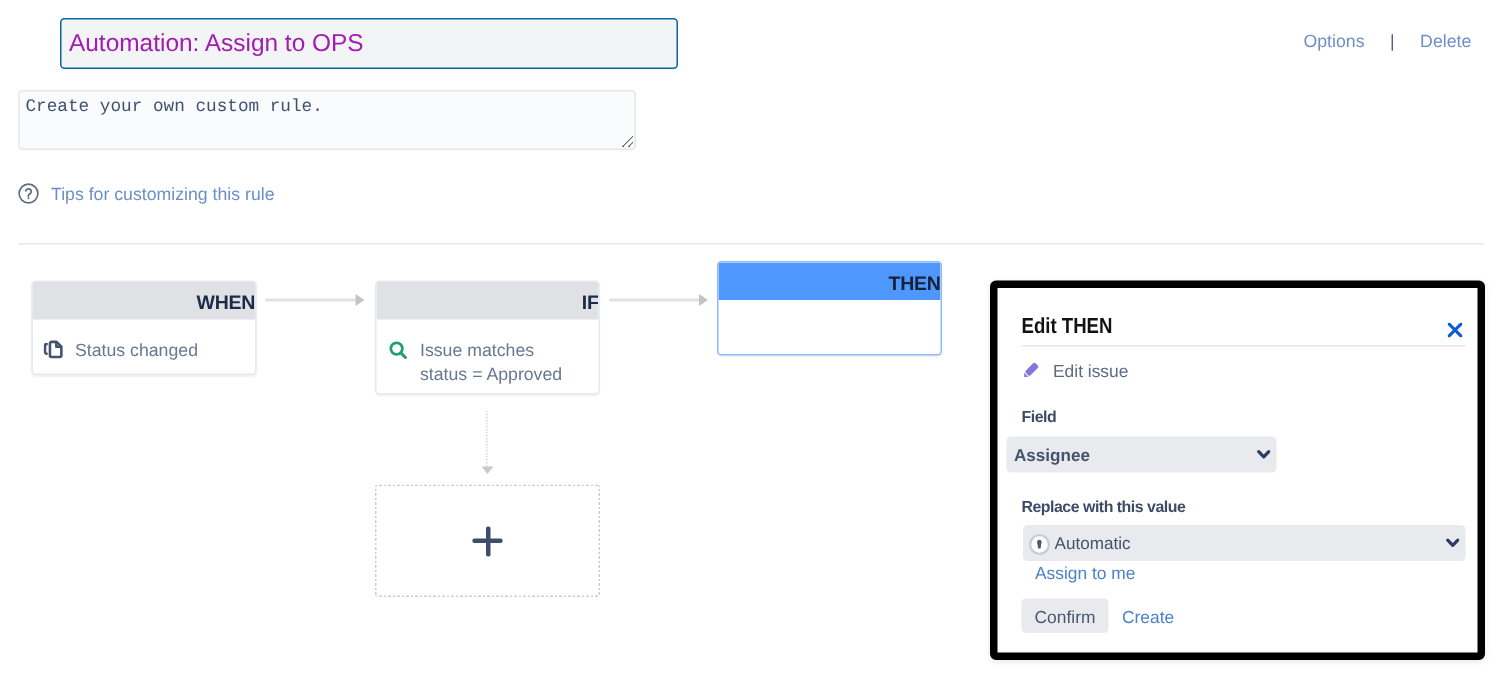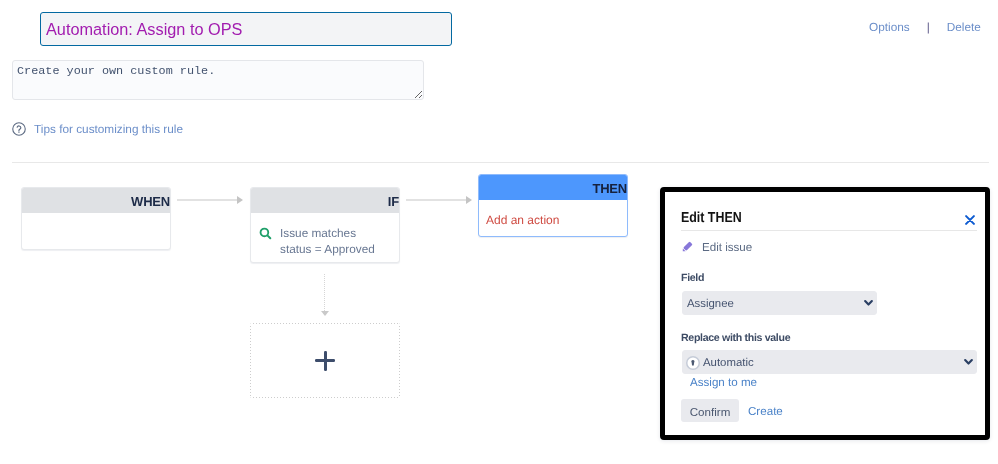--- a/index.html
+++ b/index.html
@@ -94,21 +94,21 @@
   #edit-panel .pclose { position:absolute; left:300px; top:23px; width:10px; height:10px; cursor:pointer; }
   #edit-panel .phr { position:absolute; left:16px; top:38px; width:296px; height:1px; background:#e7e7e7; }
   #edit-panel .ptype { position:absolute; left:16px; top:48px; display:flex; align-items:center; gap:8px;
                        font-size:11.6px; color:#5b6a83; }
   .lbl { position:absolute; font-size:10.6px; font-weight:bold; color:#3d4b64; letter-spacing:-0.32px; }
   .sel { position:absolute; box-sizing:border-box; background:#e9eaee; border:1px solid #e9eaee;
          border-radius:3px; font-size:11.4px; color:#44526e; display:flex; align-items:center;
          padding:2px 4px 0 4px; }
   .sel .caret { position:absolute; right:3px; top:50%; transform:translateY(-49%); display:flex; }
   #field-label { left:16px; top:80px; }
-  #field-select { left:17px; top:99px; width:195px; height:24px; }
+  #field-select { left:6px; top:99px; width:180px; height:24px;font-weight:bold; }
   #value-label { left:16px; top:140px; }
   #value-select { left:17px; top:158px; width:295px; height:24px; }
   #assign-to-me { position:absolute; left:25px; top:184px; font-size:11.6px; color:#4a82c8; text-decoration:none; }
   #confirm-btn { position:absolute; left:16px; top:207px; width:58px; height:23px; padding:2px 0 0 0;
                  background:#e9eaee; border:none; border-radius:3px; font-family:"Liberation Sans", sans-serif;
                  font-size:11.6px; color:#4a576f; cursor:pointer; line-height:20px; }
   #cancel-btn { position:absolute; left:83px; top:213px; font-size:11.6px; color:#4a82c8; text-decoration:none; }
 </style>
 </head>
 <body>
@@ -130,20 +130,30 @@
           <circle cx="6.95" cy="10.15" r="0.68" fill="#5d6b83"></circle>
         </svg>
     </span>
     <a href="#">Tips for customizing this rule</a>
   </div>
 
   <div class="divider"></div>
 
   <div class="node" id="node-when">
     <div class="hd">WHEN</div>
+    <div class="bd">
+      <span>
+        <svg width="14" height="14" viewBox="0 0 14 14" style="display:block;margin-top:4px">
+            <path d="M2.1 3.4a1.1 1.1 0 0 0-1.1 1.1v4.2a1.1 1.1 0 0 0 1.1 1.1" fill="none" stroke="#42526e" stroke-width="1.7" stroke-linecap="round"></path>
+            <path d="M5.3 1.9h3.4l3.2 3.2v5.9a1 1 0 0 1-1 1H5.3a1 1 0 0 1-1-1V2.9a1 1 0 0 1 1-1z" fill="#fff" stroke="#42526e" stroke-width="1.7" stroke-linejoin="round"></path>
+            <path d="M8.5 2.1v3.1h3.2" fill="none" stroke="#42526e" stroke-width="1.6" stroke-linejoin="round"></path>
+          </svg>
+      </span>
+      <span class="txt">Status changed</span>
+    </div>
   </div>
 
   <div class="arrow" id="arrow1">
     <div class="line" style="width:61px"></div>
       <div class="head" style="left:60px"></div>
   </div>
 
   <div class="node" id="node-if">
     <div class="hd">IF</div>
     <div class="bd">
@@ -160,23 +170,20 @@
     </div>
   </div>
 
   <div class="arrow" id="arrow2">
     <div class="line" style="width:61px"></div>
       <div class="head" style="left:60px"></div>
   </div>
 
   <div class="node" id="node-then">
     <div class="hd">THEN</div>
-    <div class="bd">
-      <span class="txt">Add an action</span>
-    </div>
   </div>
 
   <div class="vline"></div>
   <div class="vhead"></div>
 
   <div id="node-add">
     <span class="plus"></span>
   </div>
 
   <div id="edit-panel">

